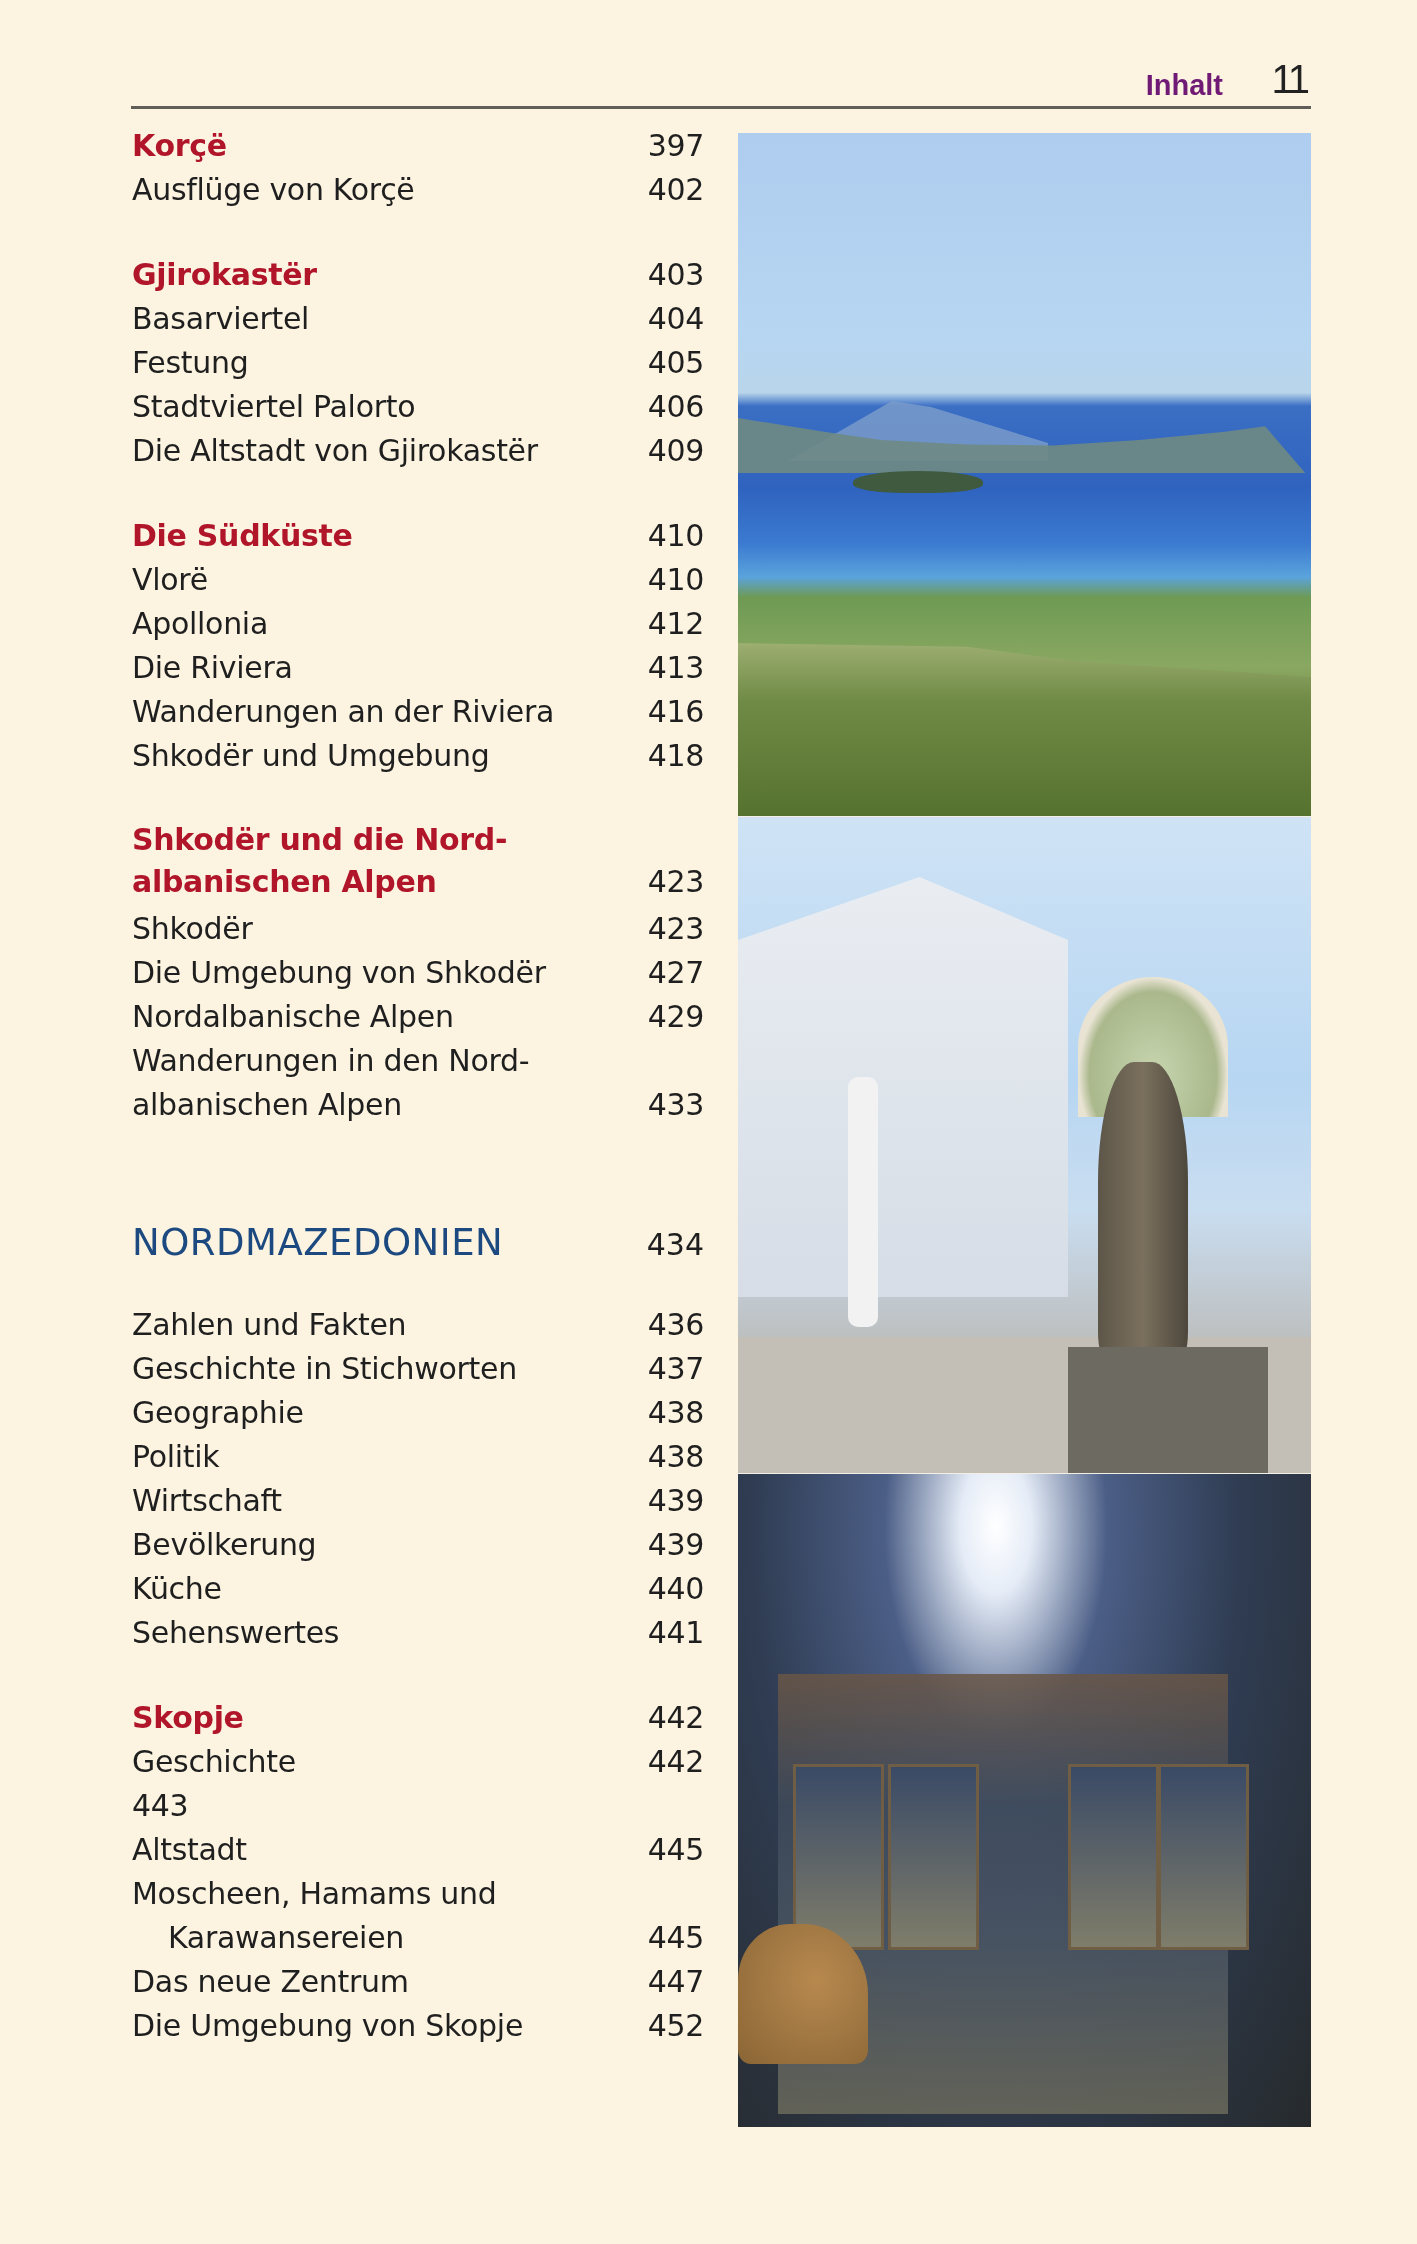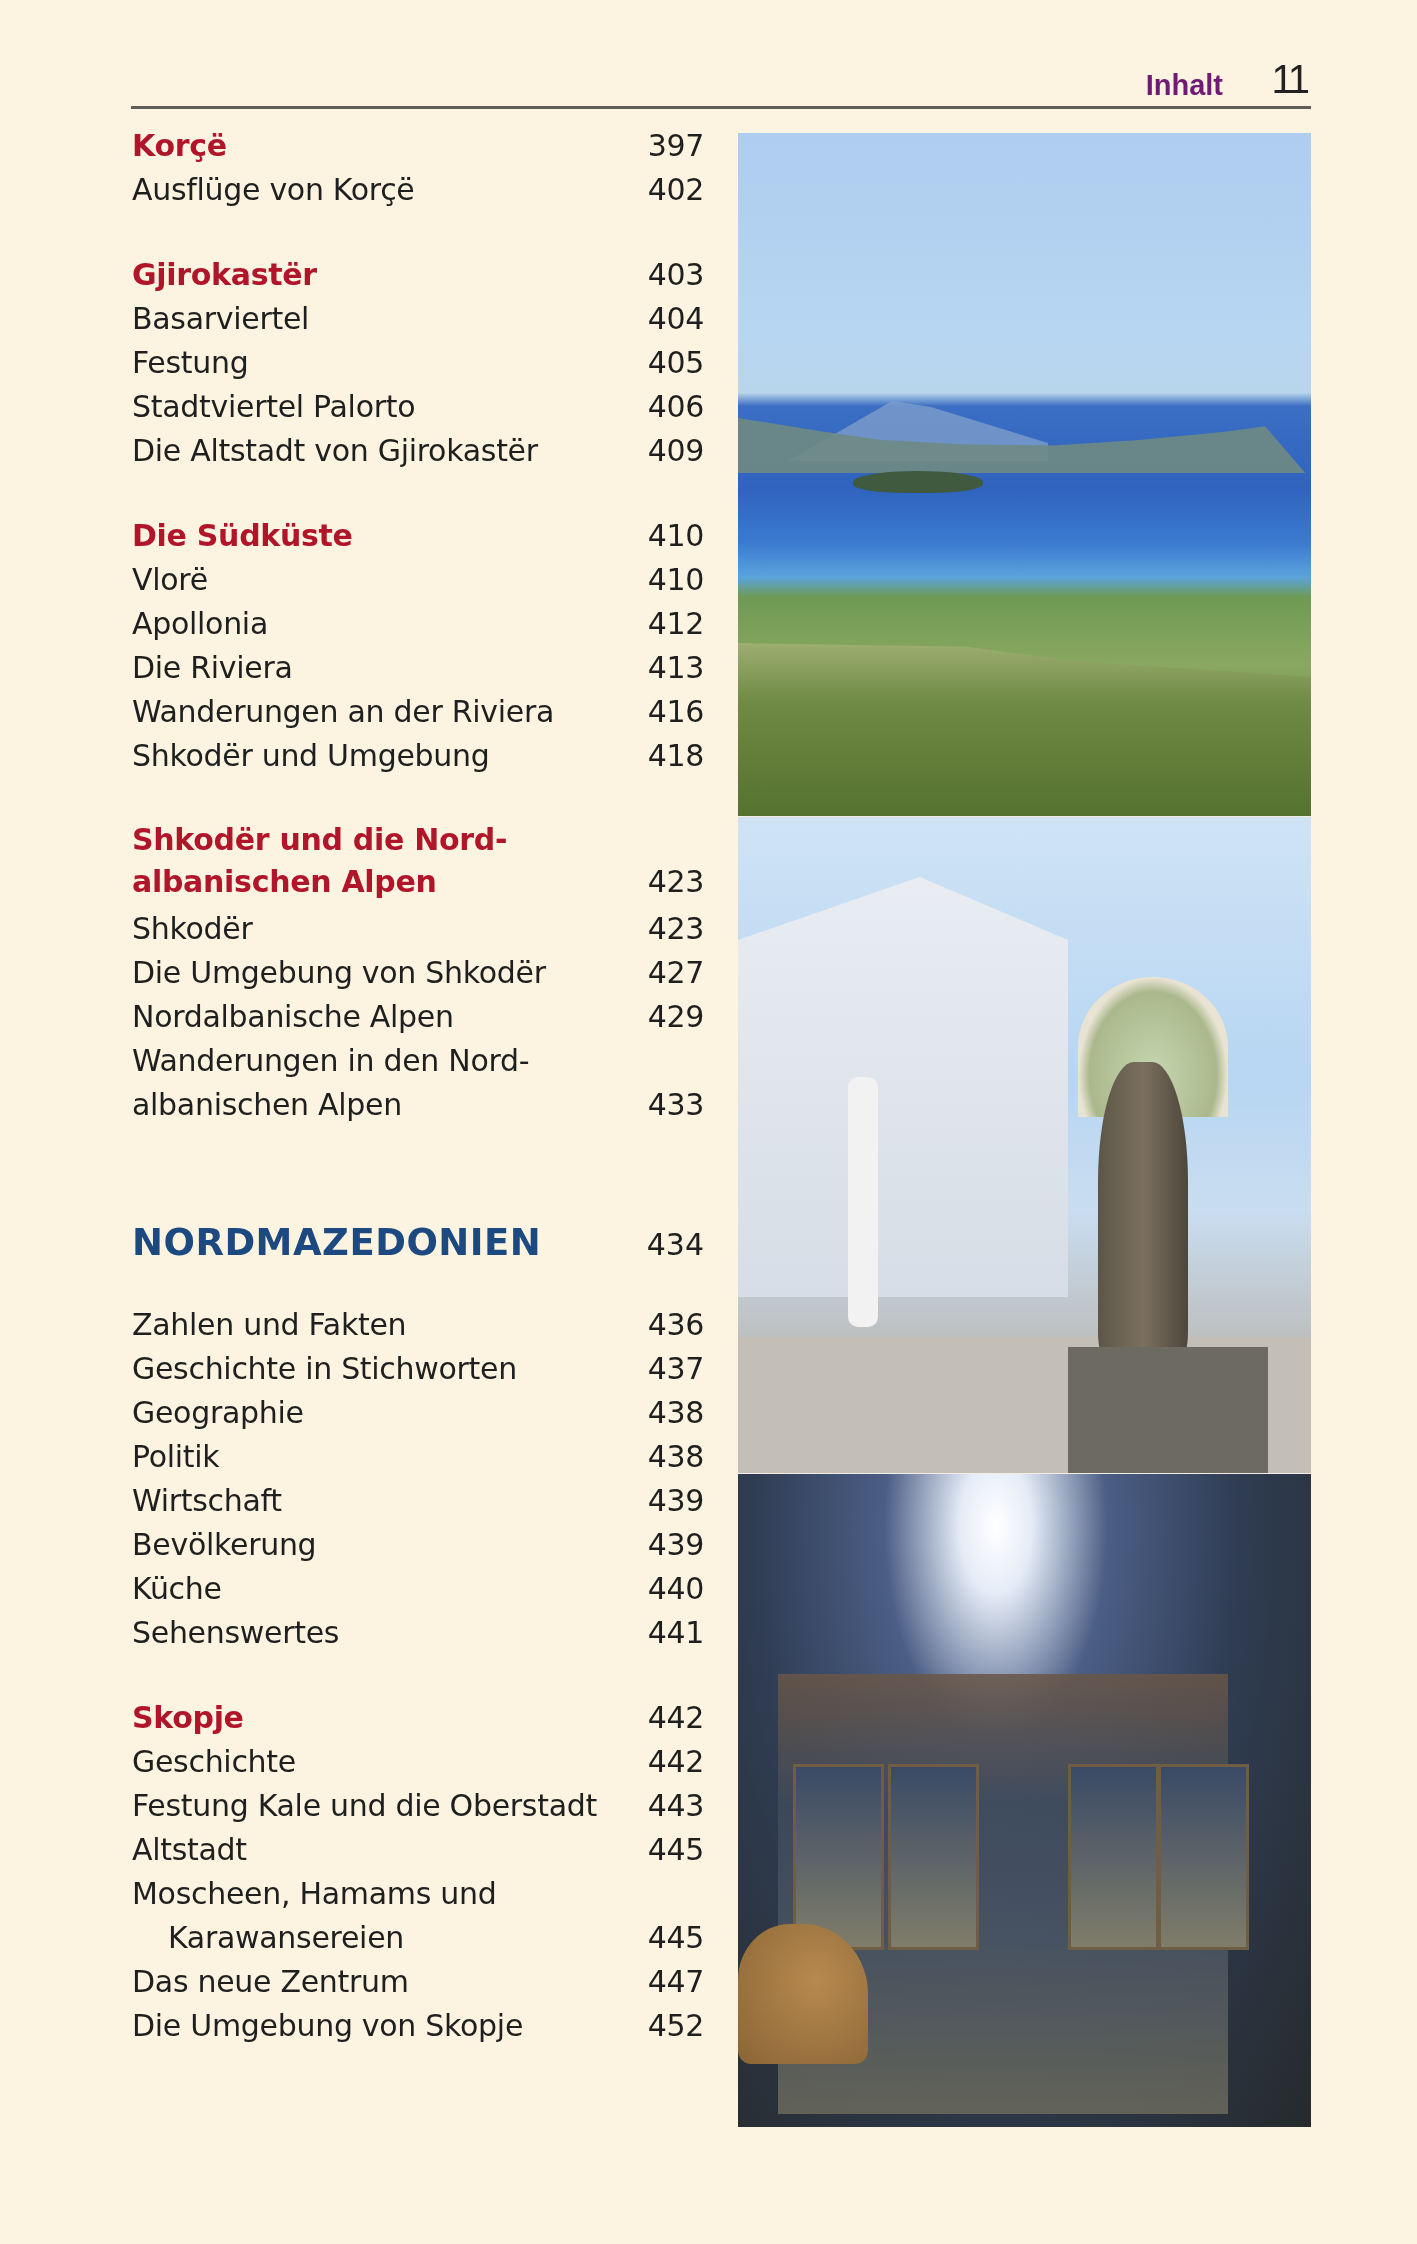--- a/index.html
+++ b/index.html
@@ -43,21 +43,21 @@
   .entry.heading.multiline .line { height: 42px; line-height: 42px; color: #b0152a; font-weight: bold; }
   .entry.heading.multiline .line .page { color: #1f1f1f; font-weight: normal; }
   .entry.indent2 .line:nth-child(2) .label { padding-left: 36px; }
   .gap { height: 41px; }
   .gap-after-heading2 { height: 4px; }
   .gap-big { height: 92px; }
   .country {
     display: flex; justify-content: space-between; align-items: baseline;
     height: 48px; line-height: 48px;
   }
-  .country .label { color: #1c4a80; font-weight: bold; font-size: 37px; letter-spacing: 0.5px; }
+  .country .label { color: #1c4a80; font-weight: normal; font-size: 37px; letter-spacing: 0.5px; }
   .country .page { font-size: 30px; }
   .gap-country { height: 36px; }
 
   .photos { position: absolute; left: 738px; top: 133px; width: 573px; }
   .photo { width: 573px; position: relative; overflow: hidden; }
   .photo + .photo { border-top: 1px solid #f3efe4; }
 
   
   .photo-coast { height: 683px;
     background: linear-gradient(to bottom, #aecdef 0%, #b7d6f2 30%, #b8d5ea 38%, #3b6fc4 40%, #2f63bf 52%, #3b7ad0 60%, #5aa3dc 65%, #6e9a54 68%, #8aa861 78%, #5f7f3a 90%, #4d6a2b 100%);
@@ -242,21 +242,20 @@
 
   <div class="entry heading">
     <span class="label">Skopje</span>
     <span class="page">442</span>
   </div>
   <div class="entry">
     <span class="label">Geschichte</span>
     <span class="page">442</span>
   </div>
   <div class="entry">
-    <span class="label">Festung Kale und die Oberstadt</span>
     <span class="page">443</span>
   </div>
   <div class="entry">
     <span class="label">Altstadt</span>
     <span class="page">445</span>
   </div>
   <div class="entry multiline indent2">
     <div class="line">
       <span class="label">Moscheen, Hamams und</span>
       <span class="page"></span>

